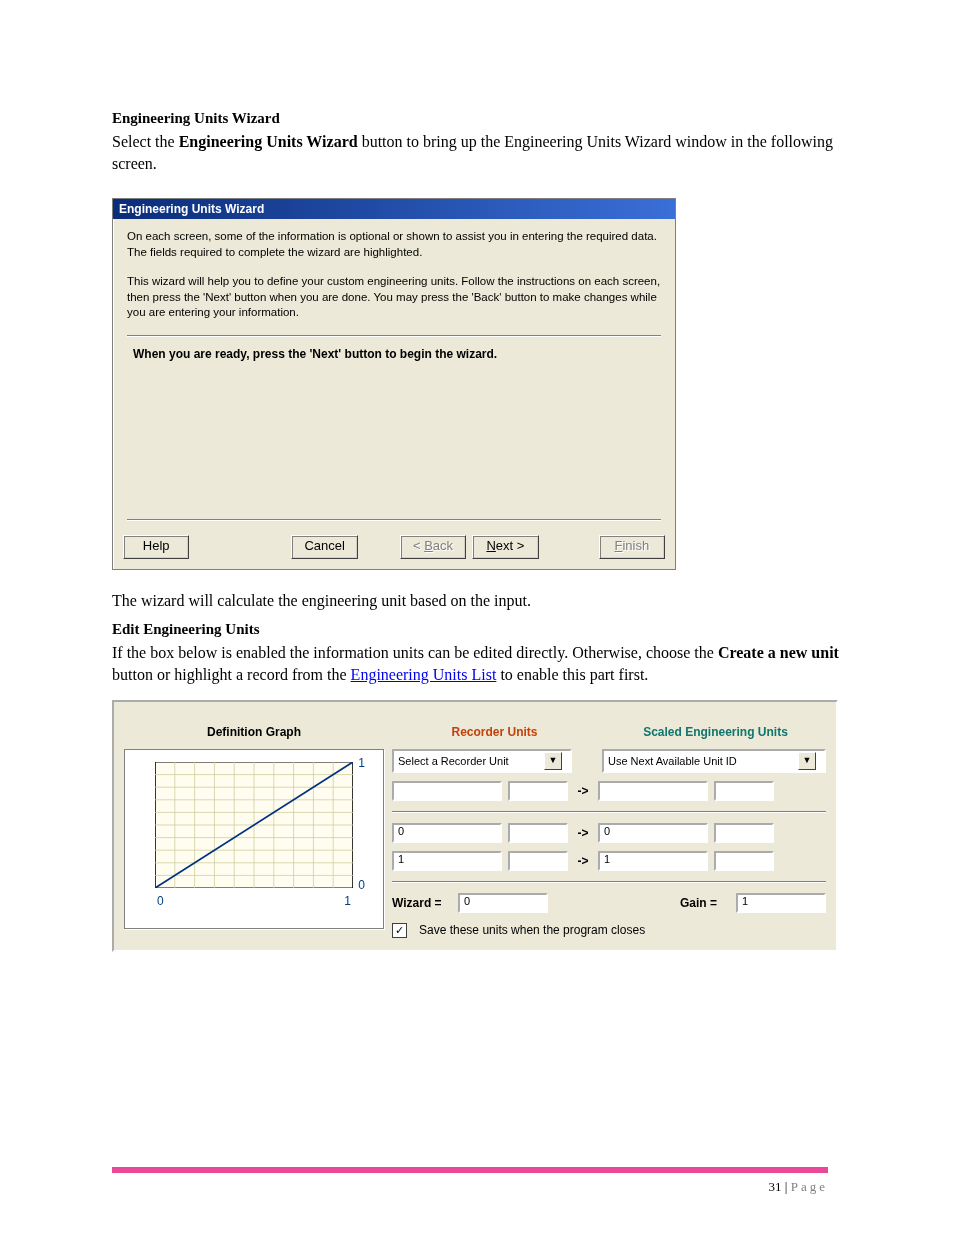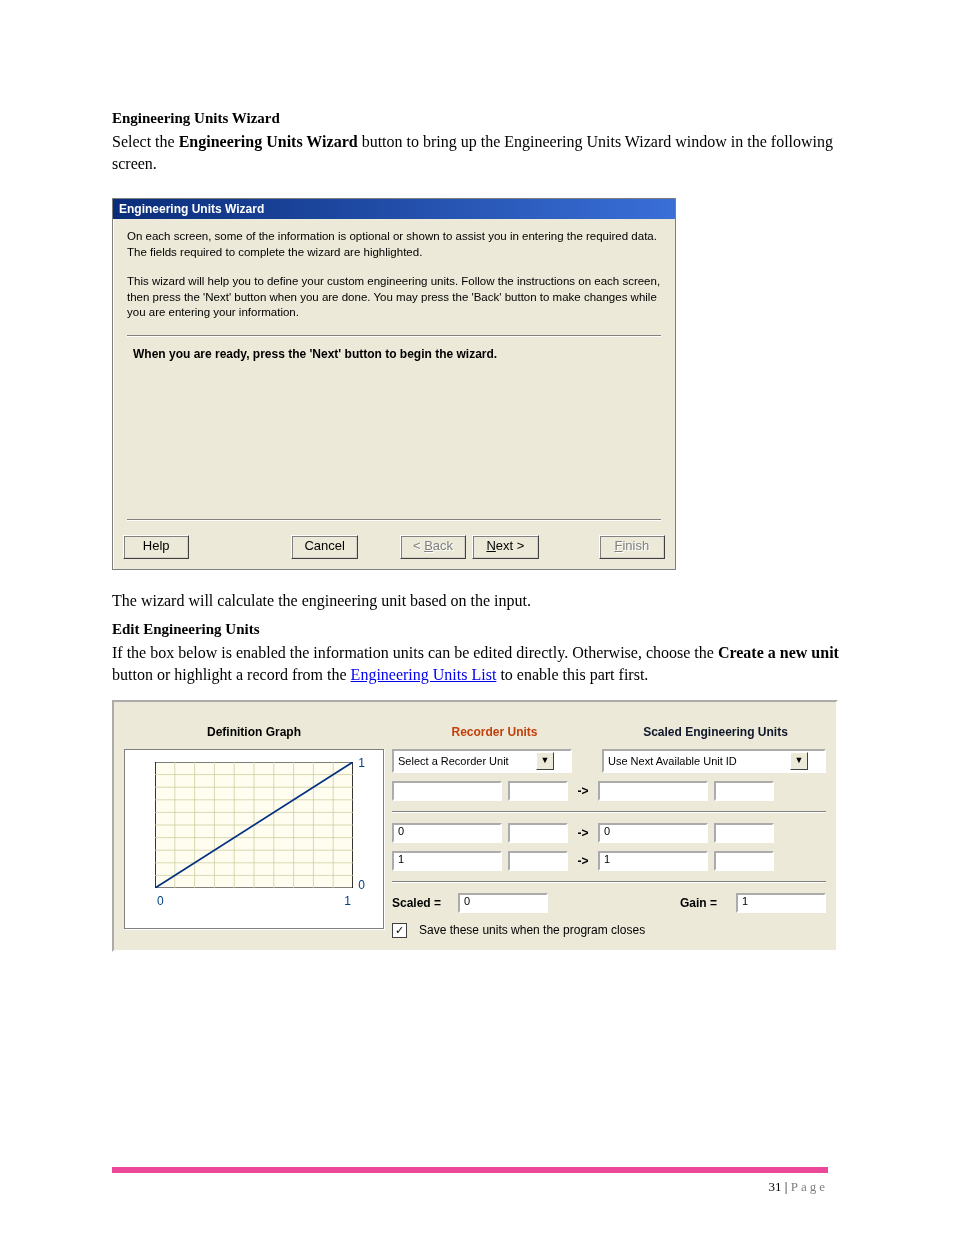--- a/index.html
+++ b/index.html
@@ -115,21 +115,21 @@
     color: #000;
     box-sizing: border-box;
   }
   .eupanel .headers {
     display: flex;
     padding: 23px 10px 10px 10px;
   }
   .eupanel .hcol { flex: 1; text-align: center; font-weight: bold; }
   .eupanel .hcol.defg { flex: 0 0 260px; color:#000; }
   .eupanel .hcol.rec  { color: #c2410c; text-align: center; }
-  .eupanel .hcol.scal { color: #0f172a; }
+  .eupanel .hcol.scal { color: #0f766e; }
   .eupanel .body {
     display: flex;
     padding: 0 10px 12px 10px;
     gap: 8px;
   }
   .graphbox {
     width: 260px;
     height: 180px;
     background: #fff;
     border: 1px solid #808080;
@@ -160,21 +160,21 @@
     gap: 6px;
   }
   .dropdown {
     flex: 1;
     height: 24px;
     background: #fff;
     border: 2px inset #fff;
     display: flex;
     align-items: center;
     justify-content: space-between;
-    padding: 0 16px 0 4px;
+    padding: 0 8px 0 4px;
     font-size: 11px;
     box-sizing: border-box;
   }
   .dropbtn {
     width: 16px; height: 16px;
     background: #ece9d8;
     border: 1px solid #404040;
     border-top-color:#fff; border-left-color:#fff;
     display:flex; align-items:center; justify-content:center;
     font-size: 9px;
@@ -350,21 +350,21 @@
           <div class="tinput" style="flex:0 0 110px;">1</div>
           <div class="tinput" style="flex:0 0 60px;"></div>
           <div class="arrow">-&gt;</div>
           <div class="tinput" style="flex:0 0 110px;">1</div>
           <div class="tinput" style="flex:0 0 60px;"></div>
         </div>
 
         <hr class="hsep">
 
         <div class="row offsetrow">
-          <div class="lbl">Scaled =</div>
+          <div class="lbl">Wizard =</div>
           <div class="tinput" style="flex:0 0 90px;">0</div>
           <div style="flex:1;"></div>
           <div class="lbl" style="width:50px;">Gain =</div>
           <div class="tinput" style="flex:0 0 90px;">1</div>
         </div>
 
         <div class="row" style="margin-top:2px;">
           <span class="checkbox">✓</span>
           <span style="margin-left:6px;">Save these units when the program closes</span>
         </div>

